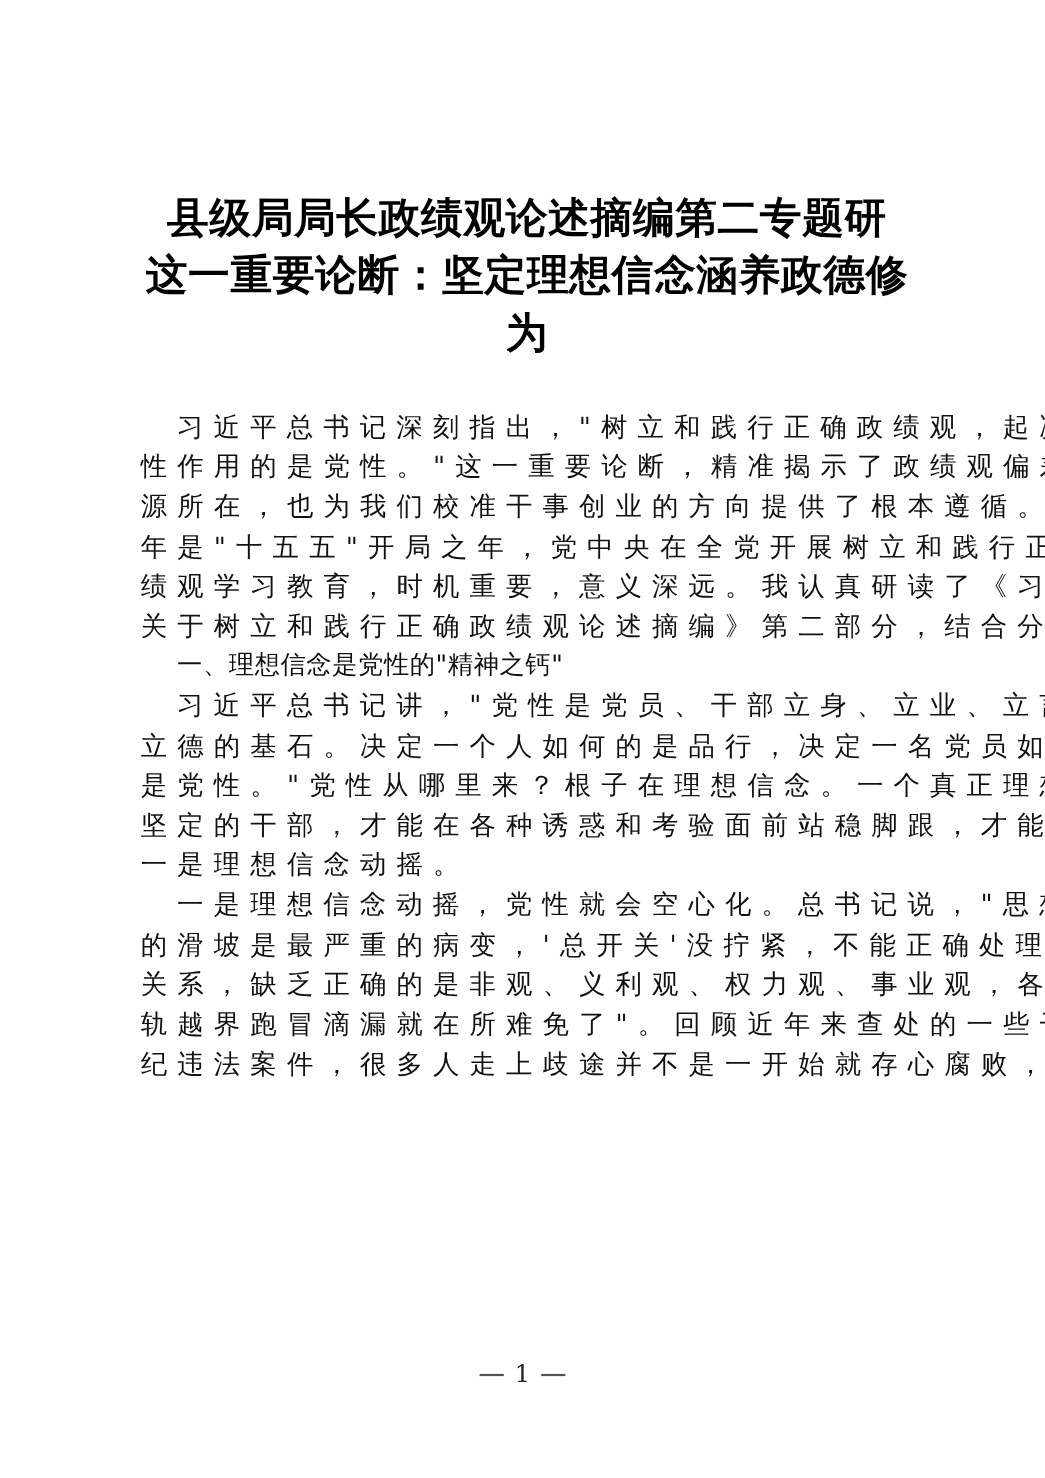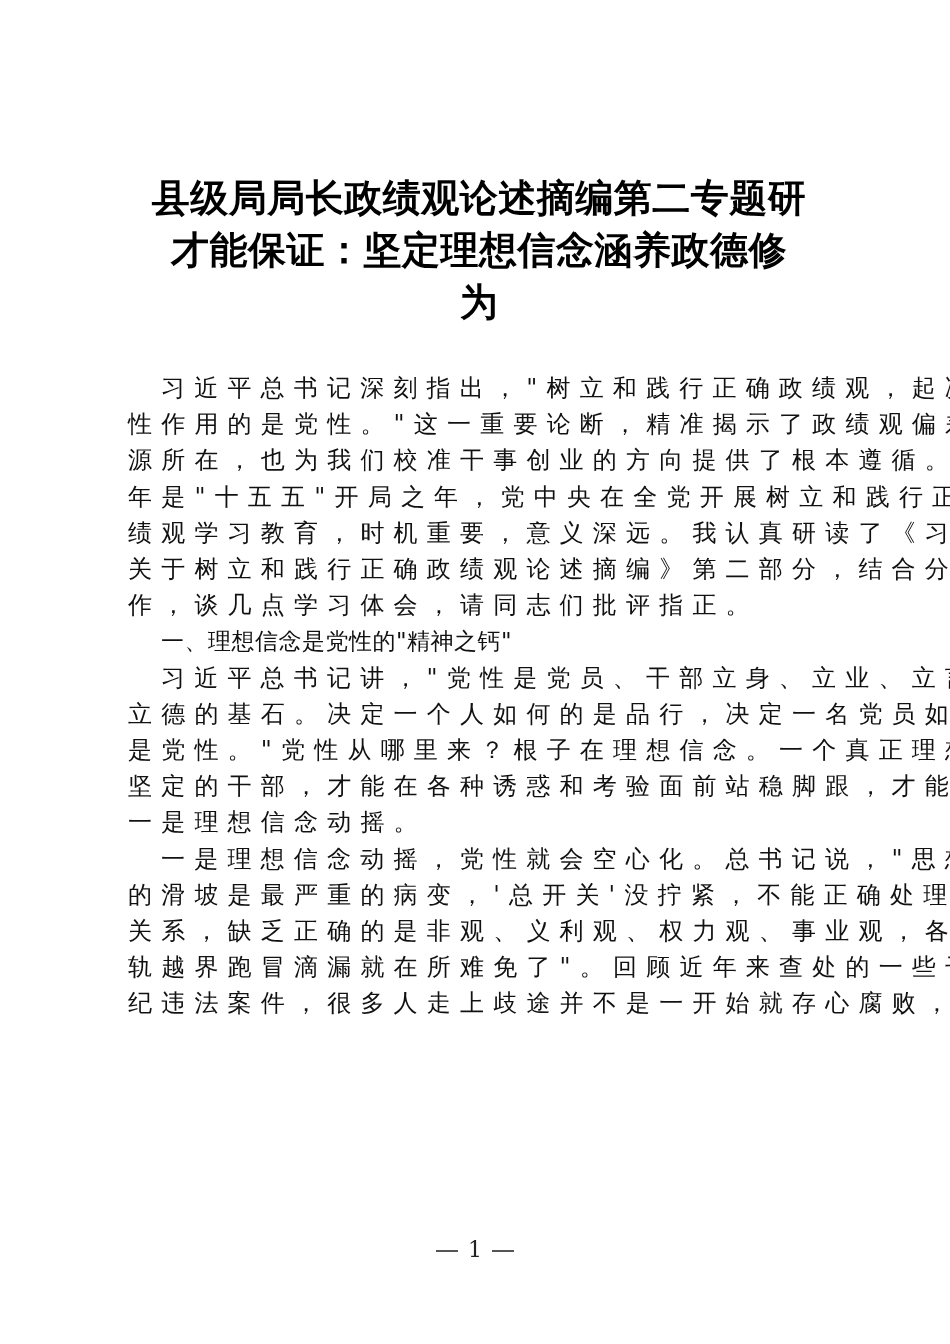--- a/index.html
+++ b/index.html
@@ -91,34 +91,33 @@
       margin: 0 10px;
     }
   </style>
 </head>
 <body>
 
 <div class="page">
 
   <h1 class="title">
     <span>县级局局长政绩观论述摘编第二专题研</span>
-    <span>才能保证：坚定理想信念涵养政德修</span>
+    <span>这一重要论断：坚定理想信念涵养政德修</span>
     <span>为</span>
   </h1>
 
   <div class="body">
 
     <p class="para" style="text-indent:0">
       <span class="line first">习近平总书记深刻指出，"树立和践行正确政绩观，起决定</span>
       <span class="line">性作用的是党性。"这一重要论断，精准揭示了政绩观偏差的根</span>
       <span class="line">源所在，也为我们校准干事创业的方向提供了根本遵循。2026</span>
       <span class="line">年是"十五五"开局之年，党中央在全党开展树立和践行正确政</span>
       <span class="line">绩观学习教育，时机重要，意义深远。我认真研读了《习近平</span>
       <span class="line">关于树立和践行正确政绩观论述摘编》第二部分，结合分管工</span>
-      <span class="line">作，谈几点学习体会，请同志们批评指正。</span>
     </p>
 
     <h2 class="heading">一、理想信念是党性的"精神之钙"</h2>
 
     <p class="para" style="text-indent:0">
       <span class="line first">习近平总书记讲，"党性是党员、干部立身、立业、立言、</span>
       <span class="line">立德的基石。决定一个人如何的是品行，决定一名党员如何的</span>
       <span class="line">是党性。"党性从哪里来？根子在理想信念。一个真正理想信念</span>
       <span class="line">坚定的干部，才能在各种诱惑和考验面前站稳脚跟，才能保证</span>
       <span class="line">一是理想信念动摇。</span>

